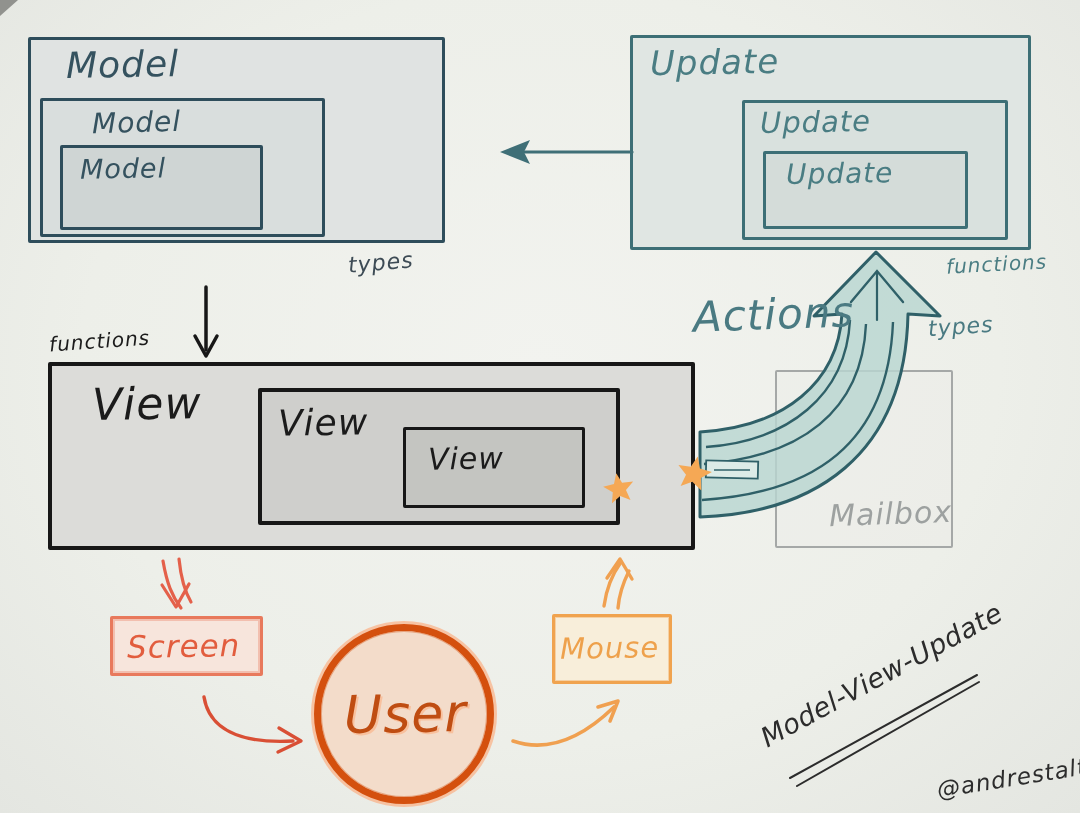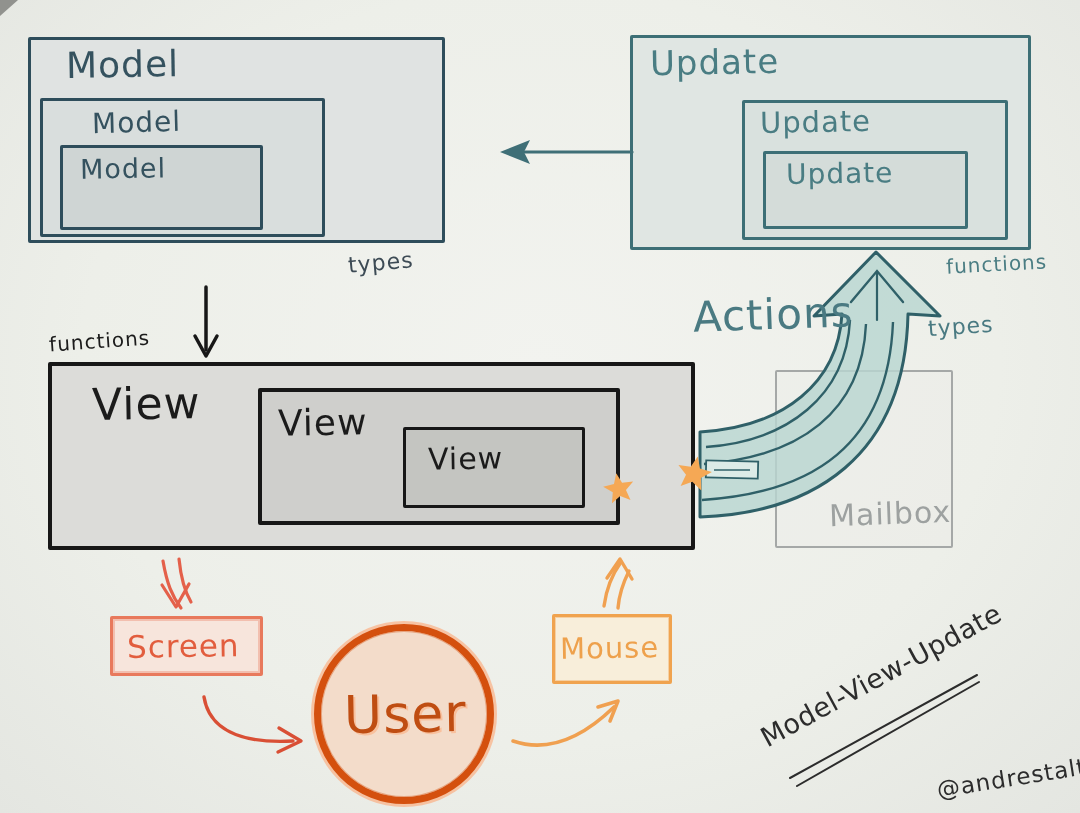--- a/index.html
+++ b/index.html
@@ -1,20 +1,21 @@
 <!DOCTYPE html>
 <html><head>
 <meta charset="utf-8">
 <style>
   html,body{margin:0;padding:0;background:#c9c9c6;}
   #stage{
     position:relative;width:1080px;height:813px;overflow:hidden;
     background:#eef0ec;
     background-image:radial-gradient(ellipse at 50% 45%, #f2f3ef 0%, #edefe9 60%, #e4e6e1 100%);
     font-family:"DejaVu Sans",sans-serif;
+    font-style:italic;
   }
   .box{position:absolute;box-sizing:border-box;border-style:solid;border-radius:2px;z-index:1;}
   .lbl{position:absolute;white-space:nowrap;z-index:3;letter-spacing:1px;}
   .hand{font-family:"DejaVu Sans",sans-serif;}
   
   .model-outer{left:28px;top:37px;width:417px;height:206px;border-width:3px;border-color:#2e4d5b;background:#e0e3e2;}
   .model-mid  {left:40px;top:98px;width:285px;height:139px;border-width:3px;border-color:#2e4d5b;background:#d9dedd;}
   .model-in   {left:60px;top:145px;width:203px;height:85px;border-width:3px;border-color:#2e4d5b;background:#cfd5d4;}
   .model-lbl{color:#35525f;}
   .model-l1{left:66px;top:44px;font-size:36px;transform:rotate(-1deg);}

